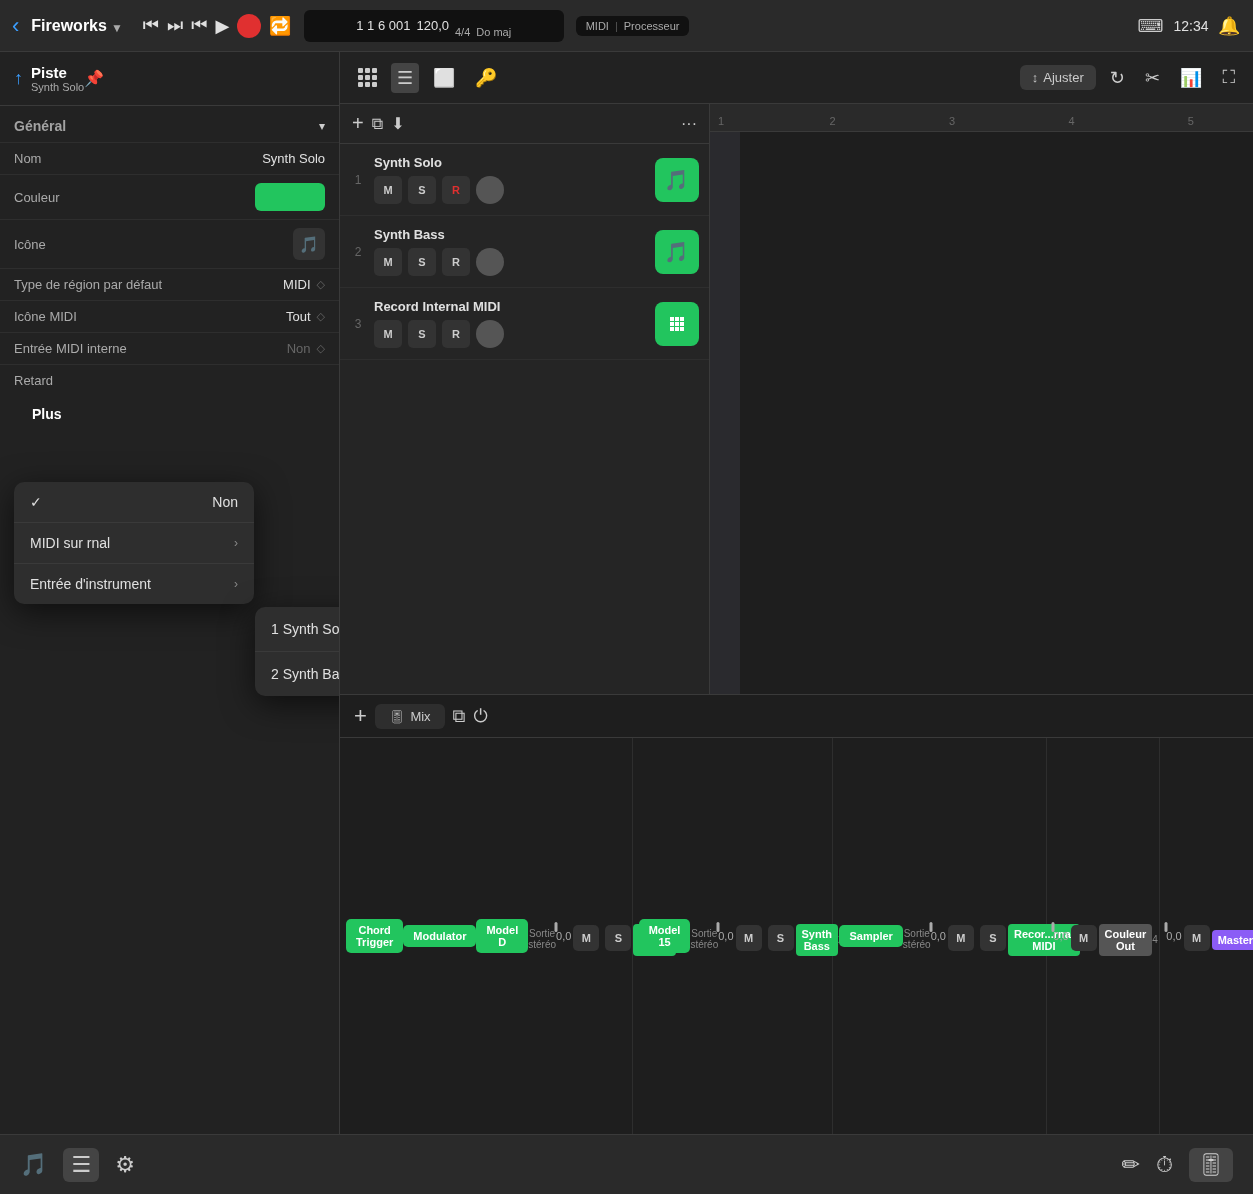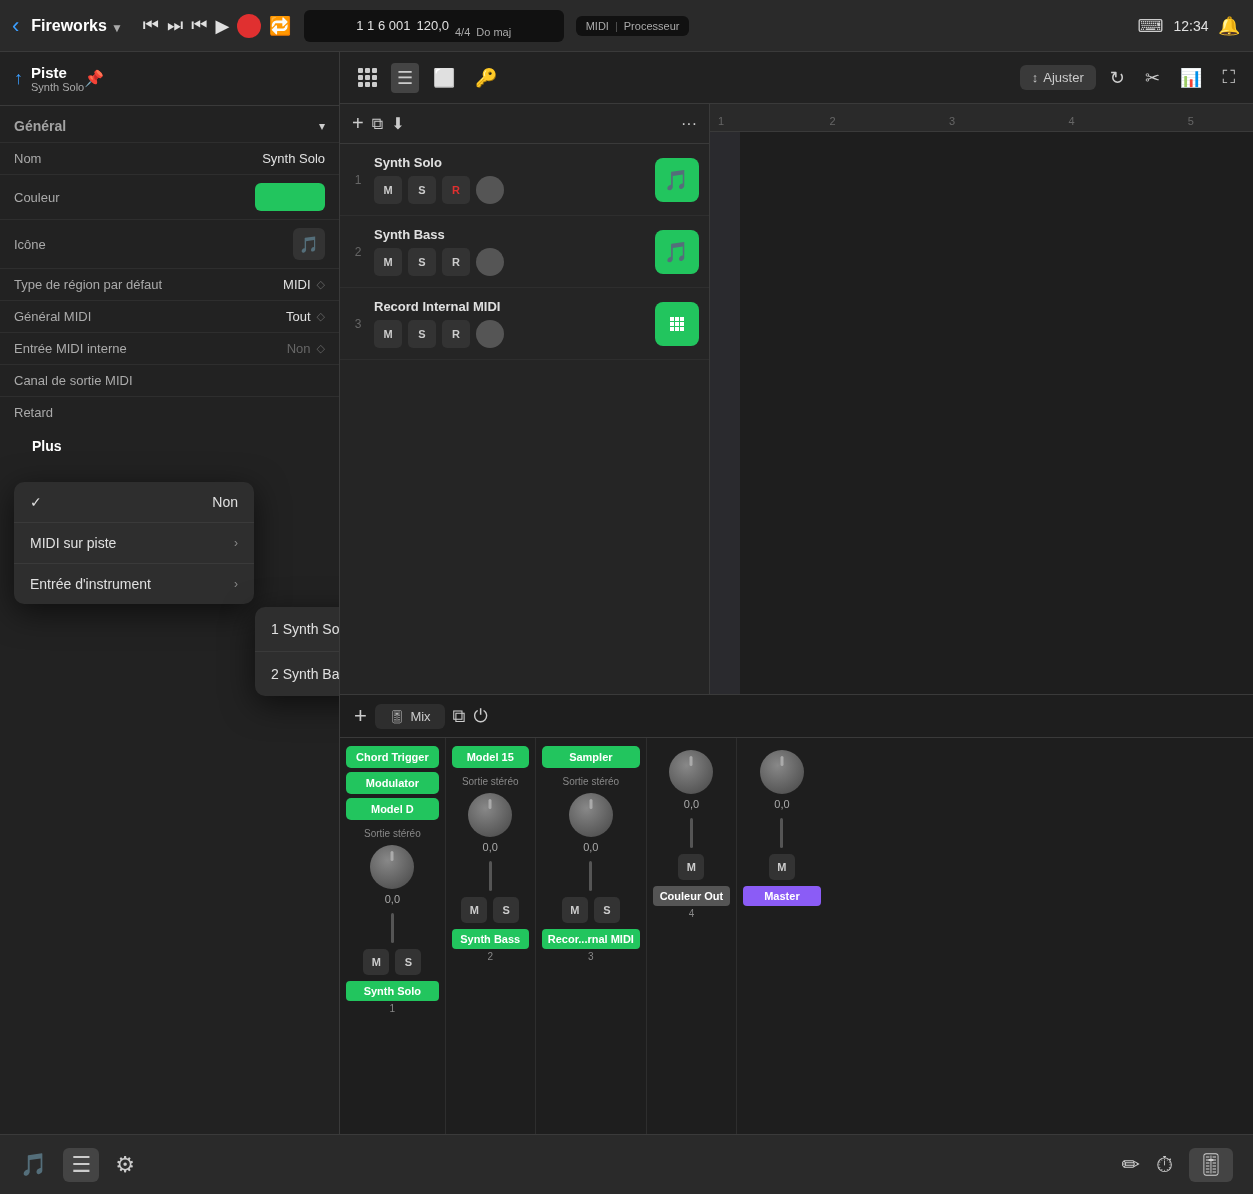--- a/index.html
+++ b/index.html
@@ -514,21 +514,21 @@
     .mix-content {
       display: flex;
       flex: 1;
       overflow-x: auto;
       padding: 0;
     }
 
     
     .channel-strip {
       display: flex;
-      flex-direction: column;
+      flex-direction: row;
       align-items: center;
       min-width: 90px;
       border-right: 1px solid #2e2e2e;
       padding: 8px 6px 4px;
     }
     .channel-strip:last-child { border-right: none; }
     .plugin-btn {
       background: #22c55e;
       border: none;
       color: #fff;
@@ -718,46 +718,42 @@
     </div>
     <div class="prop-row">
       <span class="prop-label">Icône</span>
       <div class="icon-swatch">🎵</div>
     </div>
     <div class="prop-row">
       <span class="prop-label">Type de région par défaut</span>
       <span class="prop-value">MIDI <span class="prop-value-arrow">◇</span></span>
     </div>
     <div class="prop-row">
-      <span class="prop-label">Général MIDI</span>
+      <span class="prop-label">Icône MIDI</span>
       <span class="prop-value">Tout <span class="prop-value-arrow">◇</span></span>
     </div>
     <div class="prop-row">
       <span class="prop-label">Entrée MIDI interne</span>
       <span class="prop-value" style="color:#666">Non <span class="prop-value-arrow">◇</span></span>
     </div>
     <div class="prop-row">
-      <span class="prop-label">Canal de sortie MIDI</span>
-      <span class="prop-value"></span>
-    </div>
-    <div class="prop-row">
       <span class="prop-label">Retard</span>
       <span class="prop-value"></span>
     </div>
 
     <div class="plus-section">
       <span class="plus-label">Plus</span>
     </div>
 
     <div class="dropdown-menu">
       <div class="dropdown-item checked">
         <span>Non</span>
       </div>
       <div class="dropdown-item">
-        <span>MIDI sur piste</span>
+        <span>MIDI sur rnal</span>
         <span class="arrow">›</span>
       </div>
       <div class="dropdown-item">
         <span>Entrée d'instrument</span>
         <span class="arrow">›</span>
       </div>
     </div>
 
     <div class="submenu">
       <div class="submenu-item">

